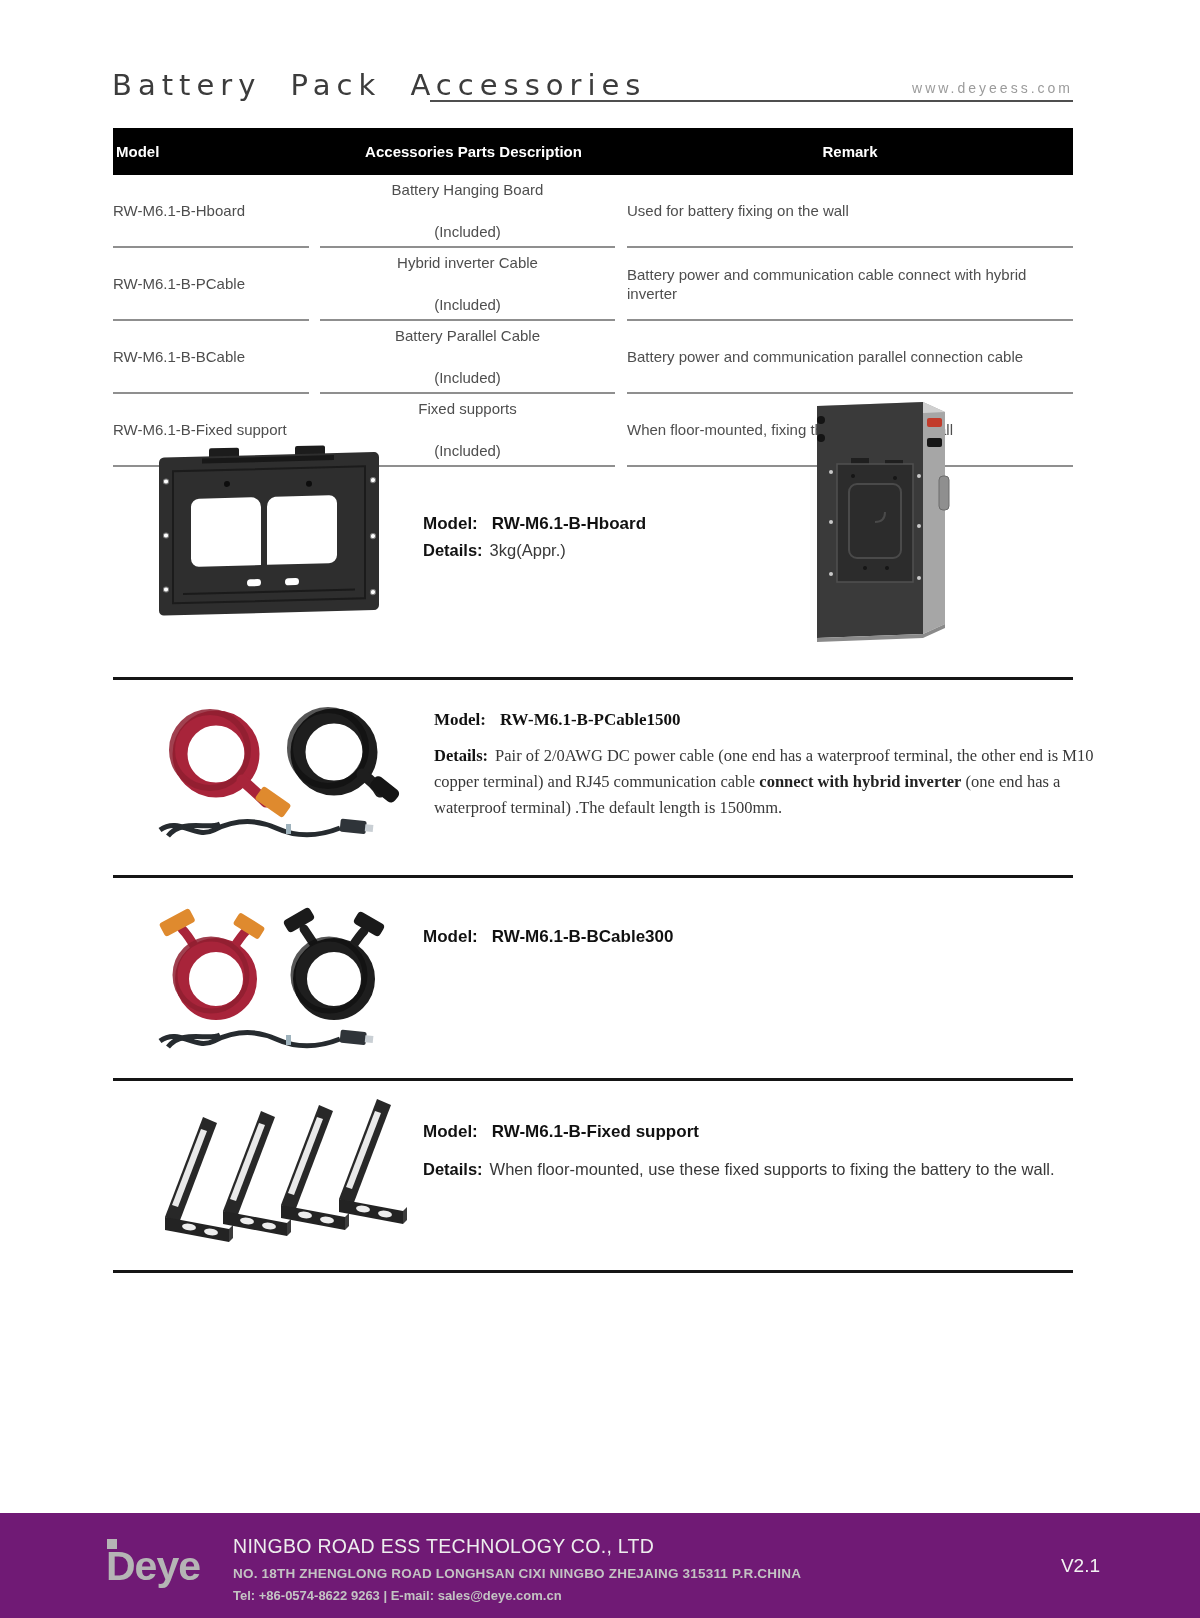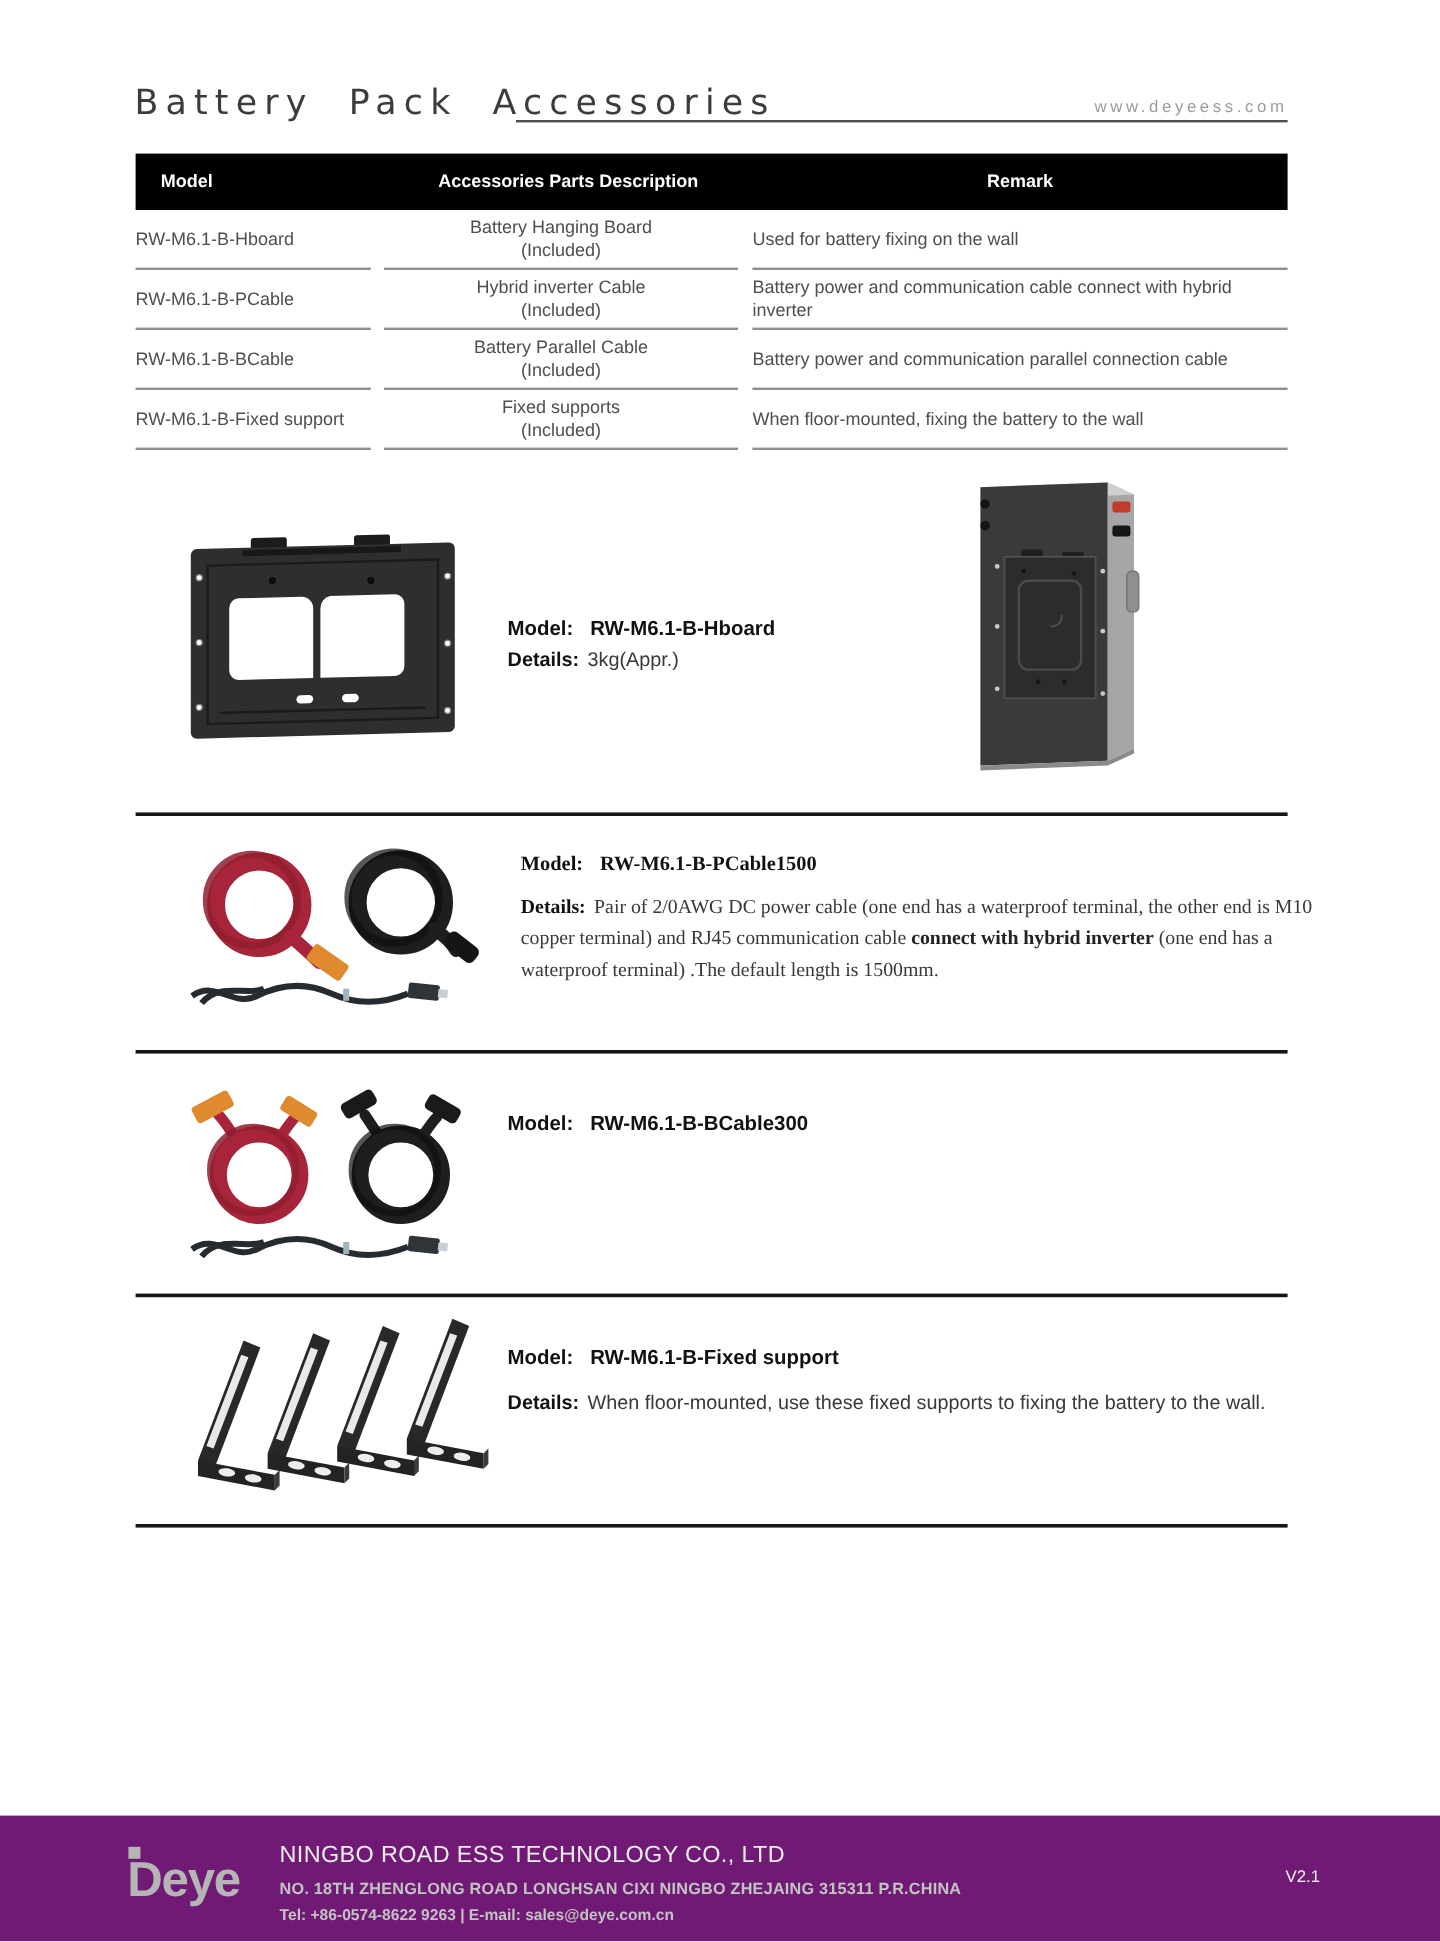--- a/index.html
+++ b/index.html
@@ -21,31 +21,31 @@
     position:absolute; top:80px; right:127px;
     font-size:14px; color:#9b9b9b; letter-spacing:3px;
   }
 
   
   .acc-table { position:absolute; left:113px; top:128px; width:960px; }
   .thead {
     display:flex; align-items:center; height:47px;
     background:#000; color:#fff; font-weight:bold; font-size:15px;
   }
-  .thead .h-model  { width:207px; padding-left:21px; }
+  .thead .h-model  { width:207px; padding-left:3px; }
   .thead .h-desc   { width:307px; text-align:center; }
   .thead .h-remark { flex:1; text-align:center; }
   .trow { display:flex; align-items:stretch; }
   .trow .cell {
     border-bottom:2px solid #8f8f8f; min-height:46px;
     display:flex; flex-direction:column; justify-content:center;
     color:#4e4e4e; font-size:15px; padding:5px 0; line-height:19px;
   }
   .cell.c-model  { width:196px; margin-right:11px; }
-  .cell.c-desc   { width:295px; margin-right:12px; text-align:center; }
+  .cell.c-desc   { width:295px; margin-right:12px; text-align:center;gap:23px; }
   .cell.c-remark { flex:1; }
 
   
   .sep { position:absolute; left:113px; width:960px; height:3px; background:#151515; }
   .sep-1 { top:677px; } .sep-2 { top:875px; } .sep-3 { top:1078px; } .sep-4 { top:1270px; }
 
   .model-line { font-size:17px; font-weight:bold; color:#111; }
   .model-line .mlabel { margin-right:14px; }
   .detail-line { font-size:16.5px; color:#383838; }
   .detail-line .dlabel, .details-par .dlabel { font-weight:bold; color:#111; margin-right:7px; }
@@ -69,21 +69,21 @@
 
   
   .footer { position:absolute; left:0; top:1513px; width:1200px; height:105px; background:#701a75; }
   .logo { position:absolute; left:106px; top:20px; width:110px; height:60px; color:#b5b5b5; }
   .logo-dot { position:absolute; left:1px; top:6px; width:10px; height:10px; background:#b5b5b5; }
   .logo-text { position:absolute; left:0; top:10px; font-size:41px; font-weight:bold; letter-spacing:-1px; }
   .company { position:absolute; left:233px; top:22px; }
   .company-name { font-size:19.5px; color:#ededed; letter-spacing:0.3px; }
   .company-address { margin-top:8px; font-size:13.5px; font-weight:bold; color:#c3c3c3; letter-spacing:0.2px; }
   .company-contact { margin-top:7px; font-size:13px; font-weight:bold; color:#c3c3c3; }
-  .version { position:absolute; right:100px; top:42px; font-size:14px; color:#f2f2f2; }
+  .version { position:absolute; right:100px; top:42px; font-size:19px; color:#f2f2f2; }
 </style>
 </head>
 <body>
 
 <div class="page">
 
   <div class="doc-title">Battery Pack Accessories</div>
   <div class="title-line"></div>
   <div class="site-url">www.deyeess.com</div>
 

